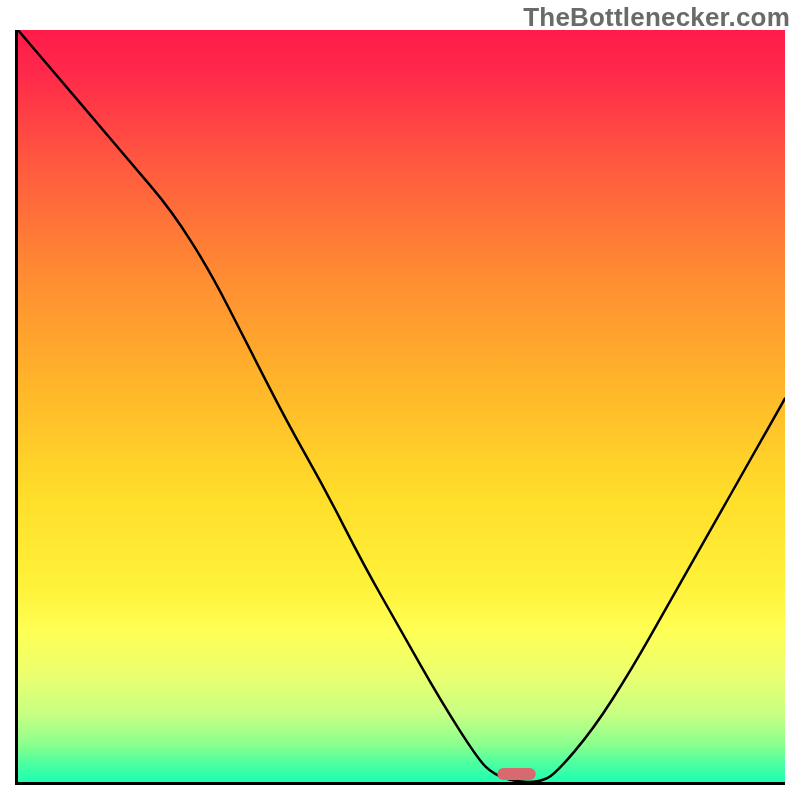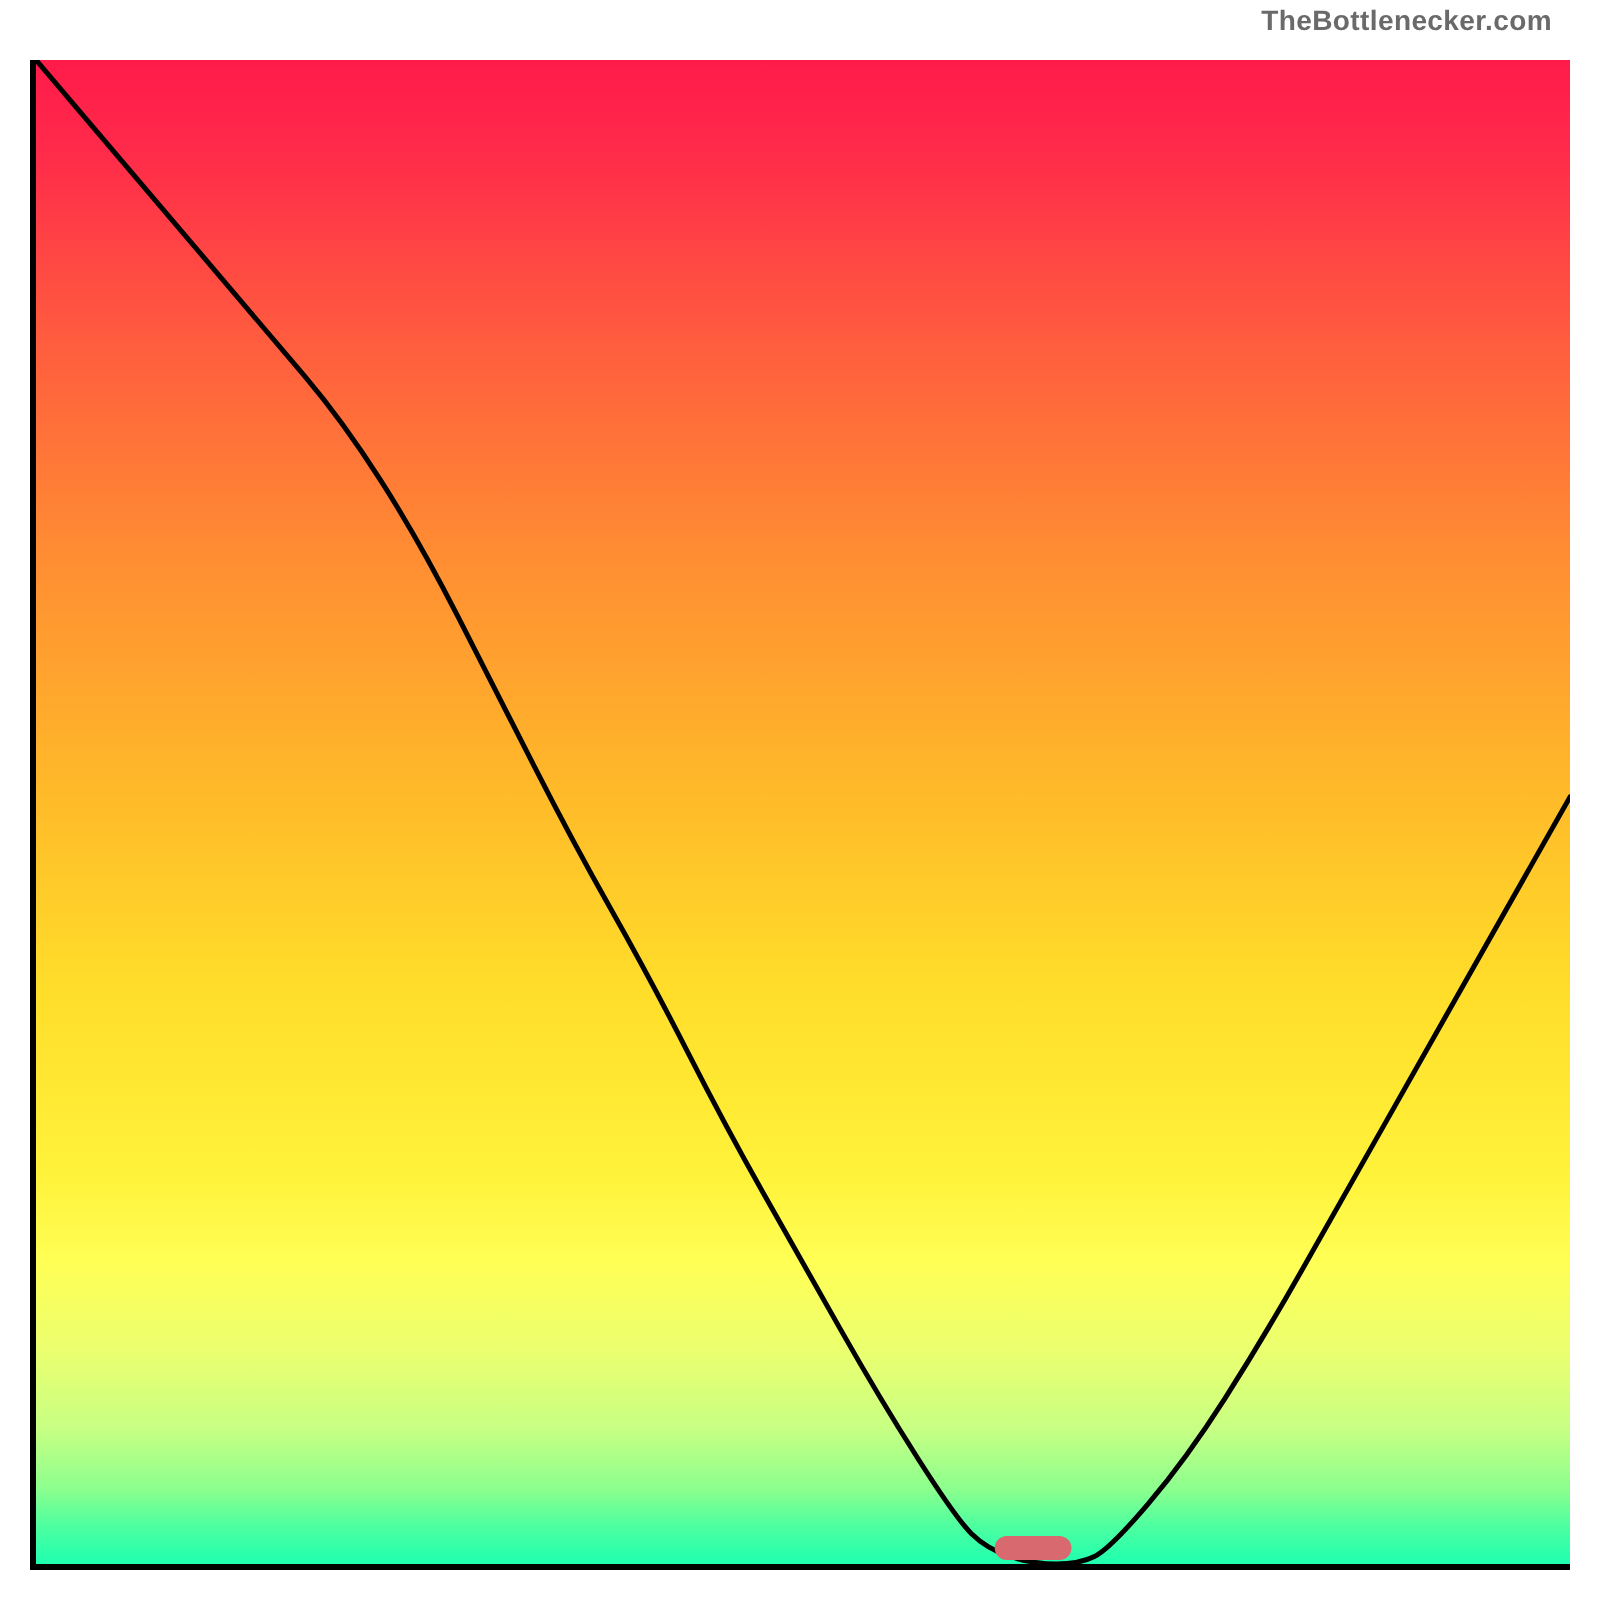--- a/index.html
+++ b/index.html
@@ -12,22 +12,22 @@
     font-family: Arial, Helvetica, sans-serif;
   }
   .chart-root {
     position: relative;
     width: 800px;
     height: 800px;
   }
   .watermark {
     position: absolute;
     top: 2px;
-    right: 24px;
-    font-size: 14px;
+    right: 10px;
+    font-size: 26px;
     font-weight: 600;
     color: #6a6a6a;
     letter-spacing: 0.2px;
     z-index: 10;
   }
   .plot-area {
     position: absolute;
     left: 15px;
     top: 30px;
     width: 770px;

